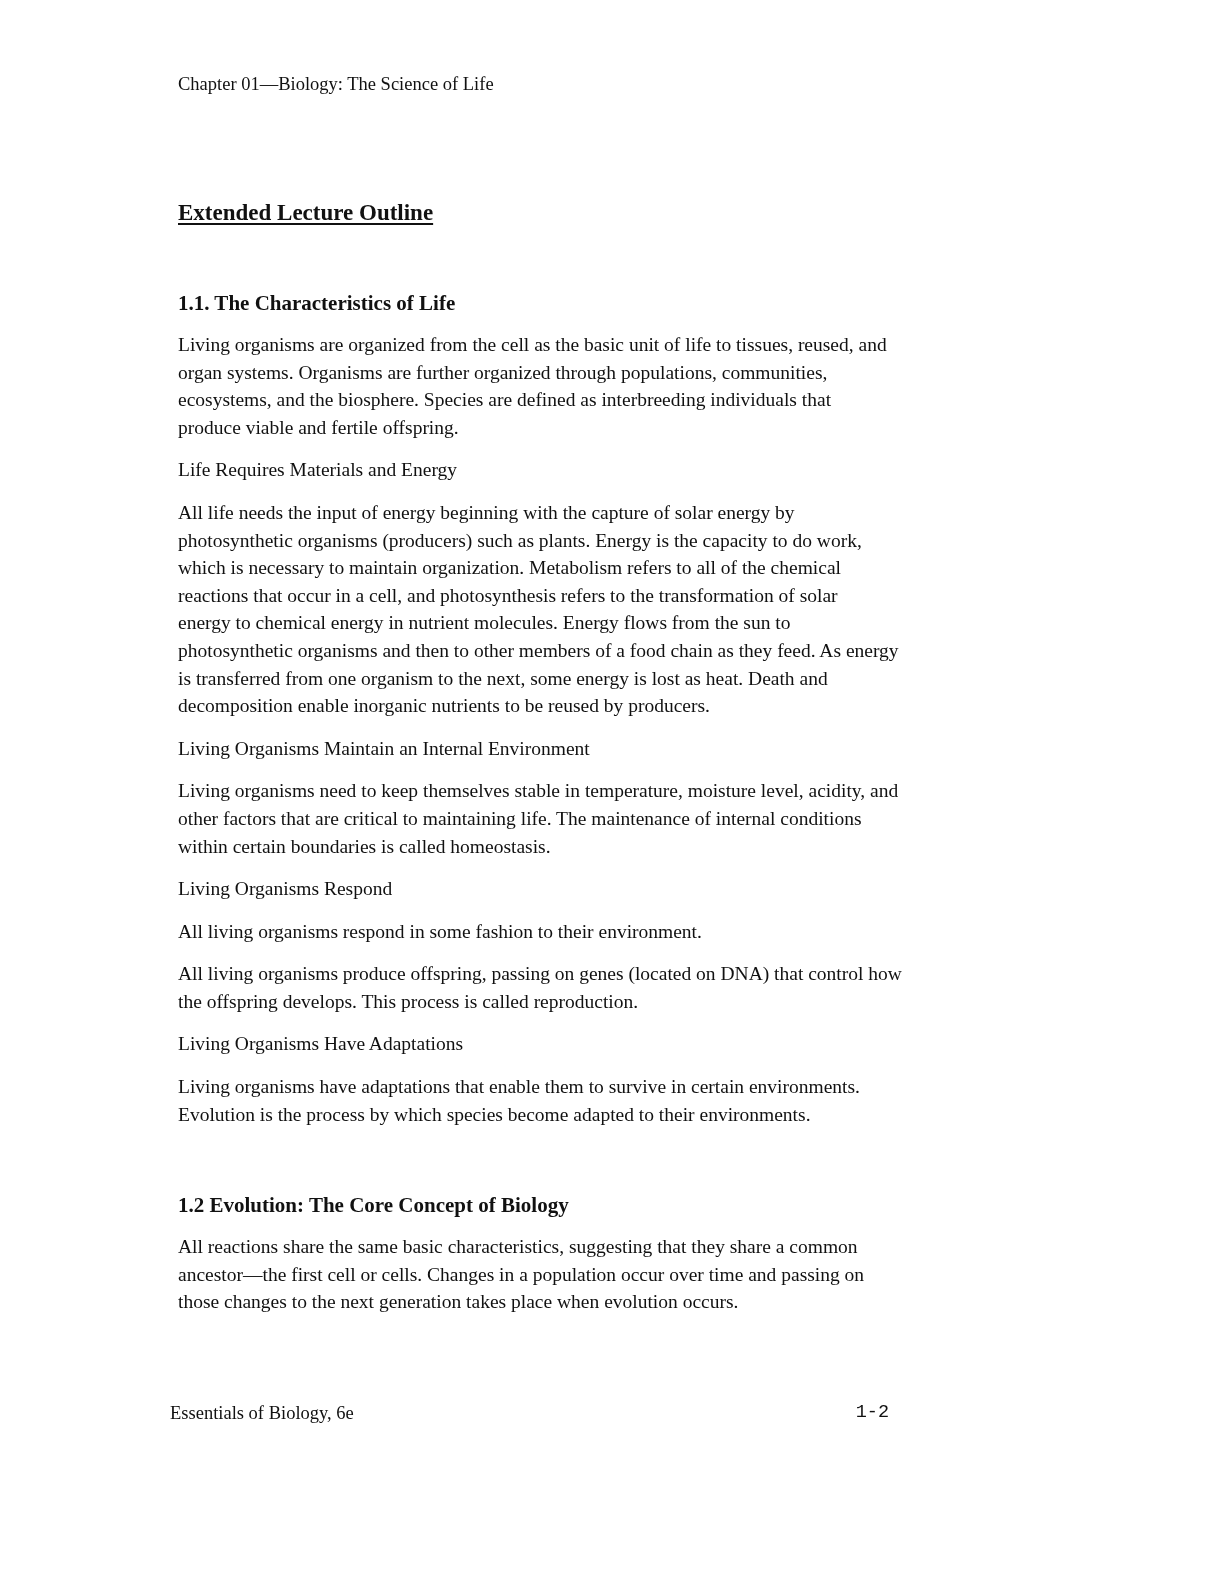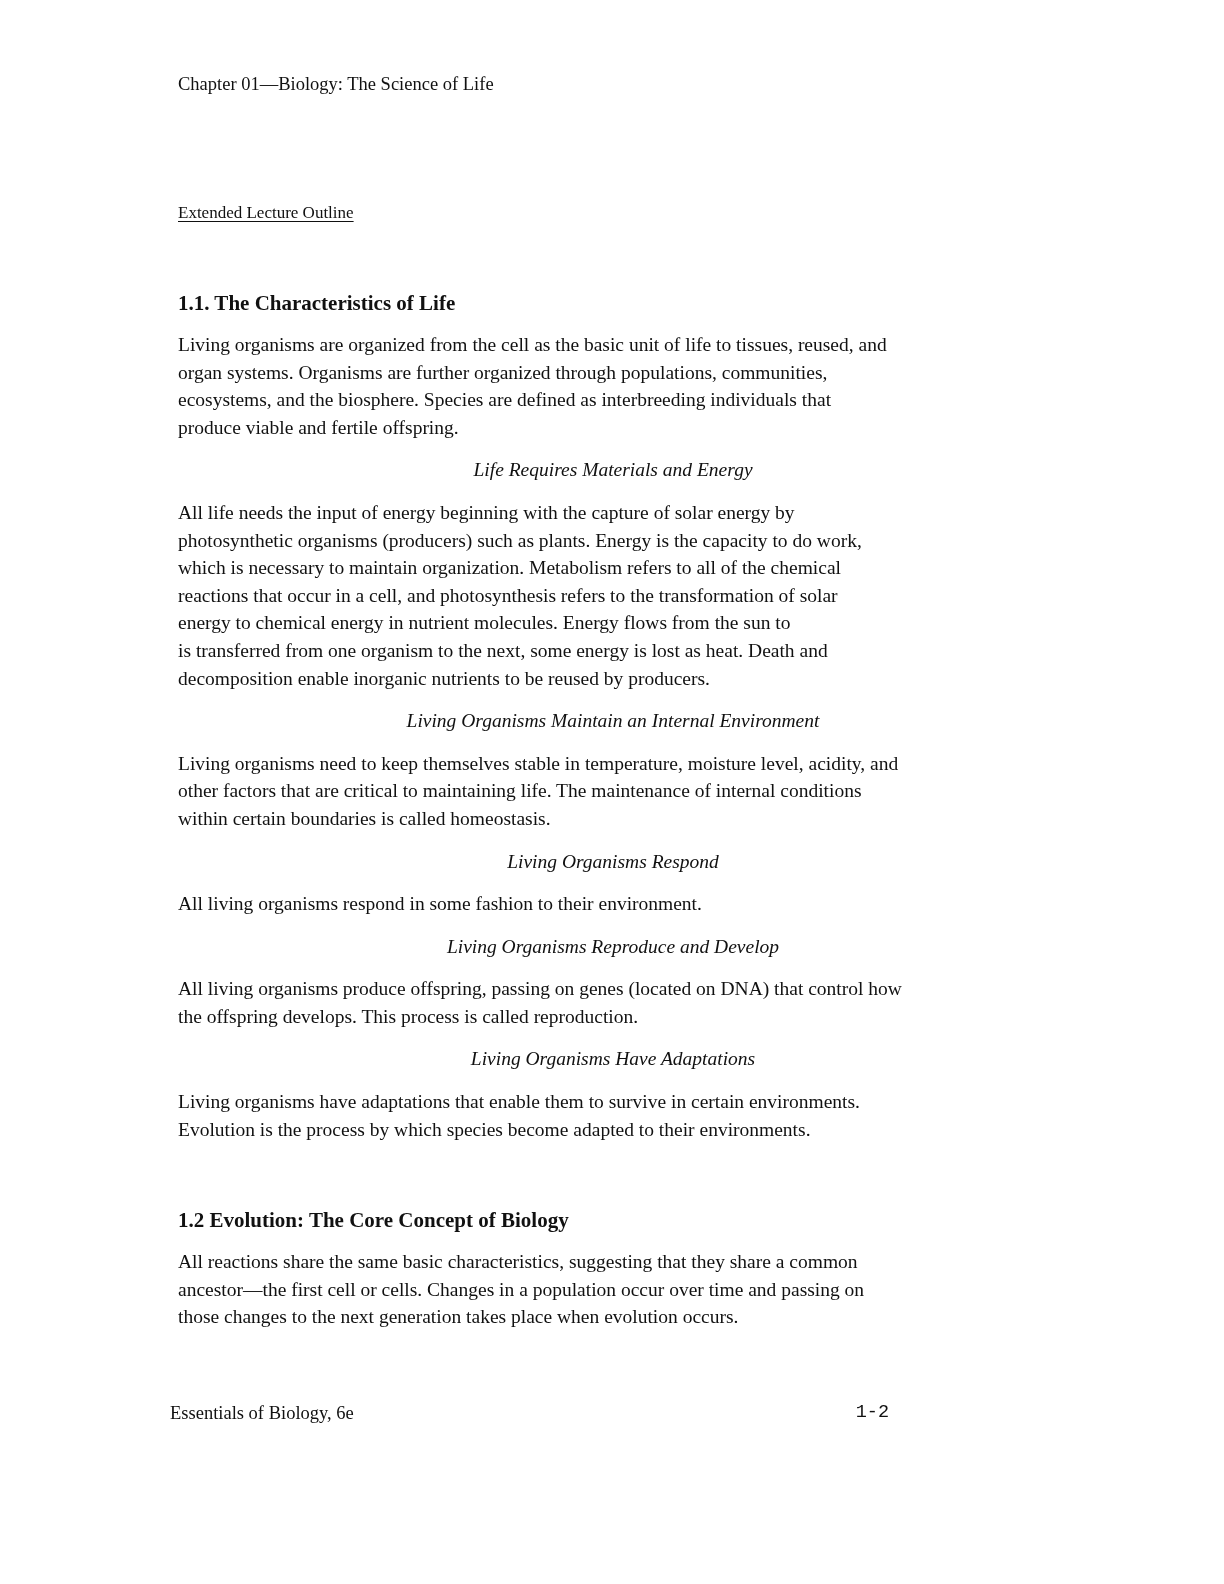--- a/index.html
+++ b/index.html
@@ -25,47 +25,45 @@
       left: 178px;
       top: 72px;
       font-size: 18.5px;
       line-height: 24px;
       white-space: nowrap;
     }
     .doc-title {
       position: absolute;
       left: 178px;
       top: 199px;
-      font-size: 17px;
+      font-size: 23px;
       line-height: 28px;
-      font-weight: normal;
+      font-weight: bold;
       text-decoration: underline;
       text-underline-offset: 3px;
       white-space: nowrap;
     }
     .content {
       position: absolute;
       left: 178px;
       top: 285px;
       width: 870px;
     }
     .section-heading {
       font-size: 21px;
       line-height: 28px;
       font-weight: bold;
       margin: 4px 0 14px 0;
       white-space: nowrap;
     }
     .subheading {
       font-size: 19.5px;
       line-height: 27.6px;
-      font-style: italic;
       margin: 0 0 15px 0;
       white-space: nowrap;
-      text-align: center;
     }
     .para-line {
       display: block;
       font-size: 19.5px;
       line-height: 27.6px;
       white-space: nowrap;
     }
     .para {
       margin: 0 0 15px 0;
     }
@@ -112,20 +110,21 @@
       </div>
 
       <div>
         <div class="subheading">Life Requires Materials and Energy</div>
         <div class="para">
           <span class="para-line">All life needs the input of energy beginning with the capture of solar energy by</span>
           <span class="para-line">photosynthetic organisms (producers) such as plants. Energy is the capacity to do work,</span>
           <span class="para-line">which is necessary to maintain organization. Metabolism refers to all of the chemical</span>
           <span class="para-line">reactions that occur in a cell, and photosynthesis refers to the transformation of solar</span>
           <span class="para-line">energy to chemical energy in nutrient molecules. Energy flows from the sun to</span>
+          <span class="para-line">photosynthetic organisms and then to other members of a food chain as they feed. As energy</span>
           <span class="para-line">is transferred from one organism to the next, some energy is lost as heat. Death and</span>
           <span class="para-line">decomposition enable inorganic nutrients to be reused by producers.</span>
         </div>
       </div>
 
       <div>
         <div class="subheading">Living Organisms Maintain an Internal Environment</div>
         <div class="para">
           <span class="para-line">Living organisms need to keep themselves stable in temperature, moisture level, acidity, and</span>
           <span class="para-line">other factors that are critical to maintaining life. The maintenance of internal conditions</span>
@@ -134,21 +133,20 @@
       </div>
 
       <div>
         <div class="subheading">Living Organisms Respond</div>
         <div class="para">
           <span class="para-line">All living organisms respond in some fashion to their environment.</span>
         </div>
       </div>
 
       <div>
-        <div class="subheading">Living Organisms Reproduce and Develop</div>
         <div class="para">
           <span class="para-line">All living organisms produce offspring, passing on genes (located on DNA) that control how</span>
           <span class="para-line">the offspring develops. This process is called reproduction.</span>
         </div>
       </div>
 
       <div>
         <div class="subheading">Living Organisms Have Adaptations</div>
         <div class="para">
           <span class="para-line">Living organisms have adaptations that enable them to survive in certain environments.</span>

